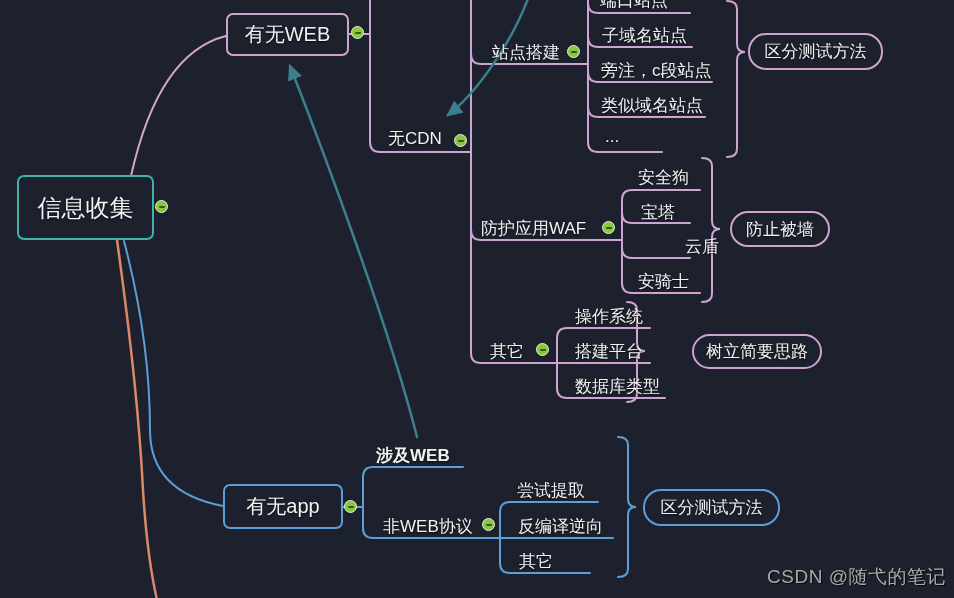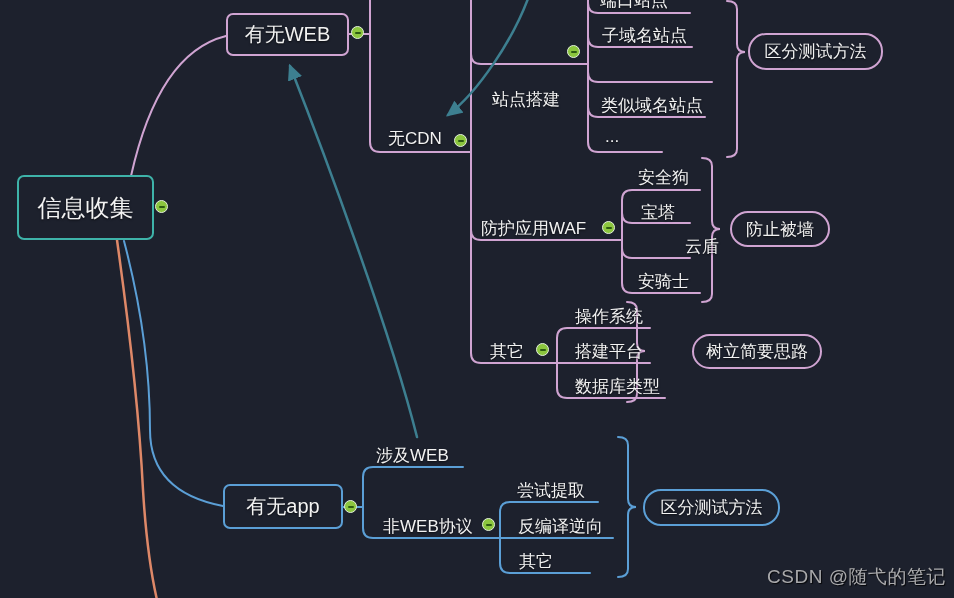--- a/index.html
+++ b/index.html
@@ -98,39 +98,40 @@
 
   <div class="box" style="left:226px;top:13px;width:123px;height:43px;border-color:#d0a4d2;font-size:20px;">
     <span>有无WEB</span>
   </div>
 
   <div class="box" style="left:223px;top:484px;width:120px;height:45px;border-color:#5b9fd6;font-size:20px;">
     <span>有无app</span>
   </div>
 
   <div class="lab" style="left:388px;top:128px;">无CDN</div>
-  <div class="lab" style="left:492px;top:42px;margin-top:47px;">站点搭建</div>
+  <div class="lab" style="left:492px;top:42px;">站点搭建</div>
   <div class="lab" style="left:481px;top:218px;">防护应用WAF</div>
   <div class="lab" style="left:490px;top:341px;">其它</div>
 
   <div class="lab" style="left:600px;top:-10px;">端口站点</div>
   <div class="lab" style="left:602px;top:25px;">子域名站点</div>
+  <div class="lab" style="left:601px;top:60px;">旁注，c段站点</div>
   <div class="lab" style="left:601px;top:95px;">类似域名站点</div>
   <div class="lab" style="left:605px;top:126px;">...</div>
 
   <div class="lab" style="left:638px;top:167px;">安全狗</div>
   <div class="lab" style="left:641px;top:202px;">宝塔</div>
   <div class="lab" style="left:641px;top:236px;margin-left:44px;">云盾</div>
   <div class="lab" style="left:638px;top:271px;">安骑士</div>
 
   <div class="lab" style="left:575px;top:306px;">操作系统</div>
   <div class="lab" style="left:575px;top:341px;text-align:right;">搭建平台</div>
   <div class="lab" style="left:575px;top:376px;">数据库类型</div>
 
-  <div class="lab" style="left:376px;top:445px;">涉及WEB</div>
+  <div class="lab" style="left:376px;top:445px;font-weight:bold;">涉及WEB</div>
   <div class="lab" style="left:383px;top:516px;text-align:center;">非WEB协议</div>
   <div class="lab" style="left:517px;top:480px;">尝试提取</div>
   <div class="lab" style="left:518px;top:516px;">反编译逆向</div>
   <div class="lab" style="left:519px;top:551px;">其它</div>
 
   <div class="pill" style="left:748px;top:33px;width:135px;height:37px;">区分测试方法</div>
   <div class="pill" style="left:692px;top:334px;width:130px;height:35px;">树立简要思路</div>
   <div class="pill" style="left:730px;top:211px;width:100px;height:36px;">防止被墙</div>
   <div class="pill blue" style="left:643px;top:489px;width:137px;height:37px;">区分测试方法</div>
 

